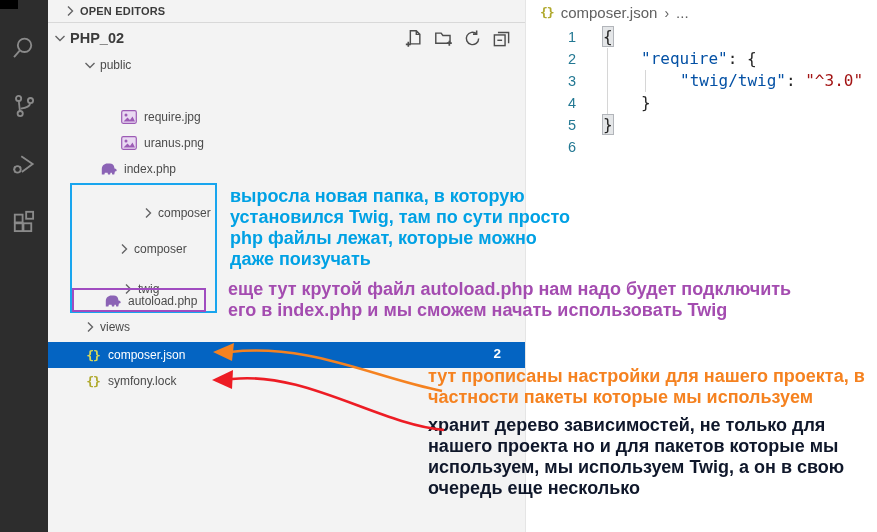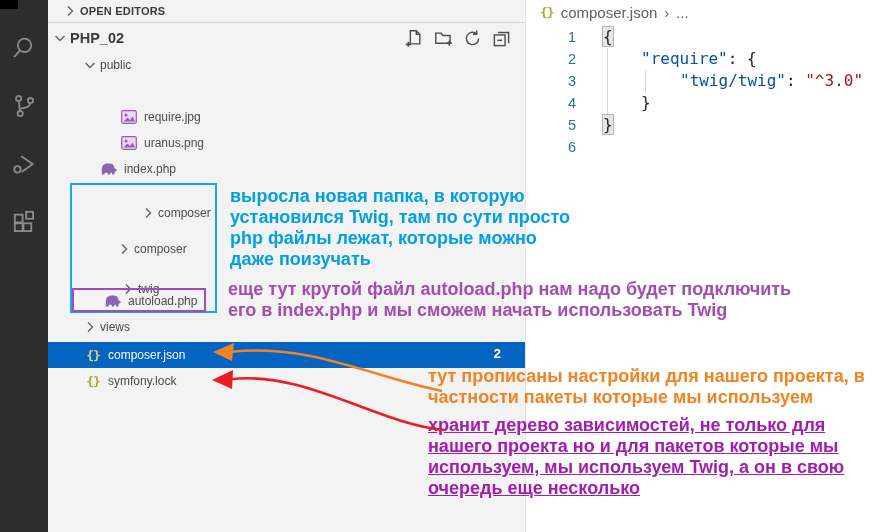--- a/index.html
+++ b/index.html
@@ -47,21 +47,21 @@
   .guide { position:absolute; width:1px; background:#d6d6d6; }
 
   
   .anno-box { position:absolute; pointer-events:none; }
   .box-blue { left:70px; top:183px; width:147px; height:130px; border:2px solid #18a5ee; }
   .box-purple { left:72px; top:288px; width:134px; height:24px; border:2px solid #a04cc0; }
   .note { position:absolute; font-weight:bold; font-size:18px; line-height:21px; white-space:nowrap; }
   .note-blue { left:230px; top:186px; color:#00a1e4; }
   .note-purple { left:228px; top:279px; color:#a44cb0; }
   .note-orange { left:428px; top:366px; color:#f58220; }
-  .note-red { left:428px; top:415px; color:#a21caf;text-decoration:underline; }
+  .note-red { left:428px; top:415px; color:#0f172a; }
   .arrows { position:absolute; left:0; top:0; width:877px; height:532px; pointer-events:none; }
 </style>
 </head>
 <body>
 
 <div class="app">
 
   <div class="abar">
     <div class="notch"></div>
     <div class="aicon" style="top:34px">

